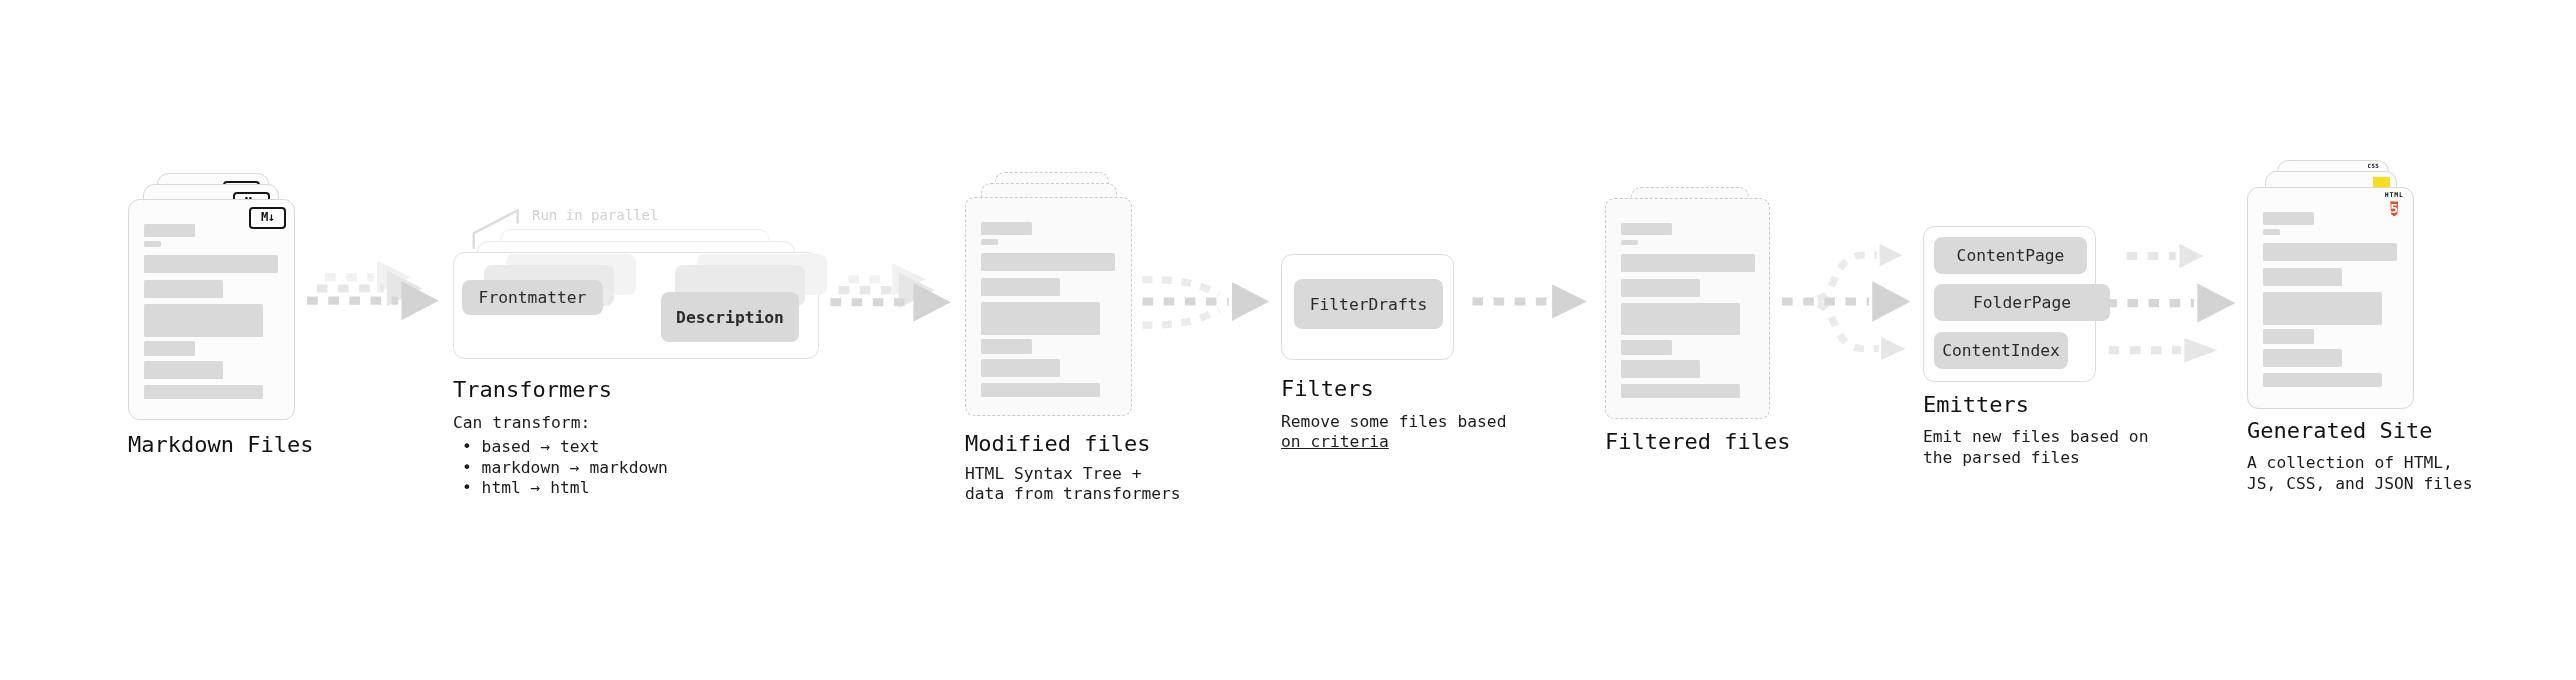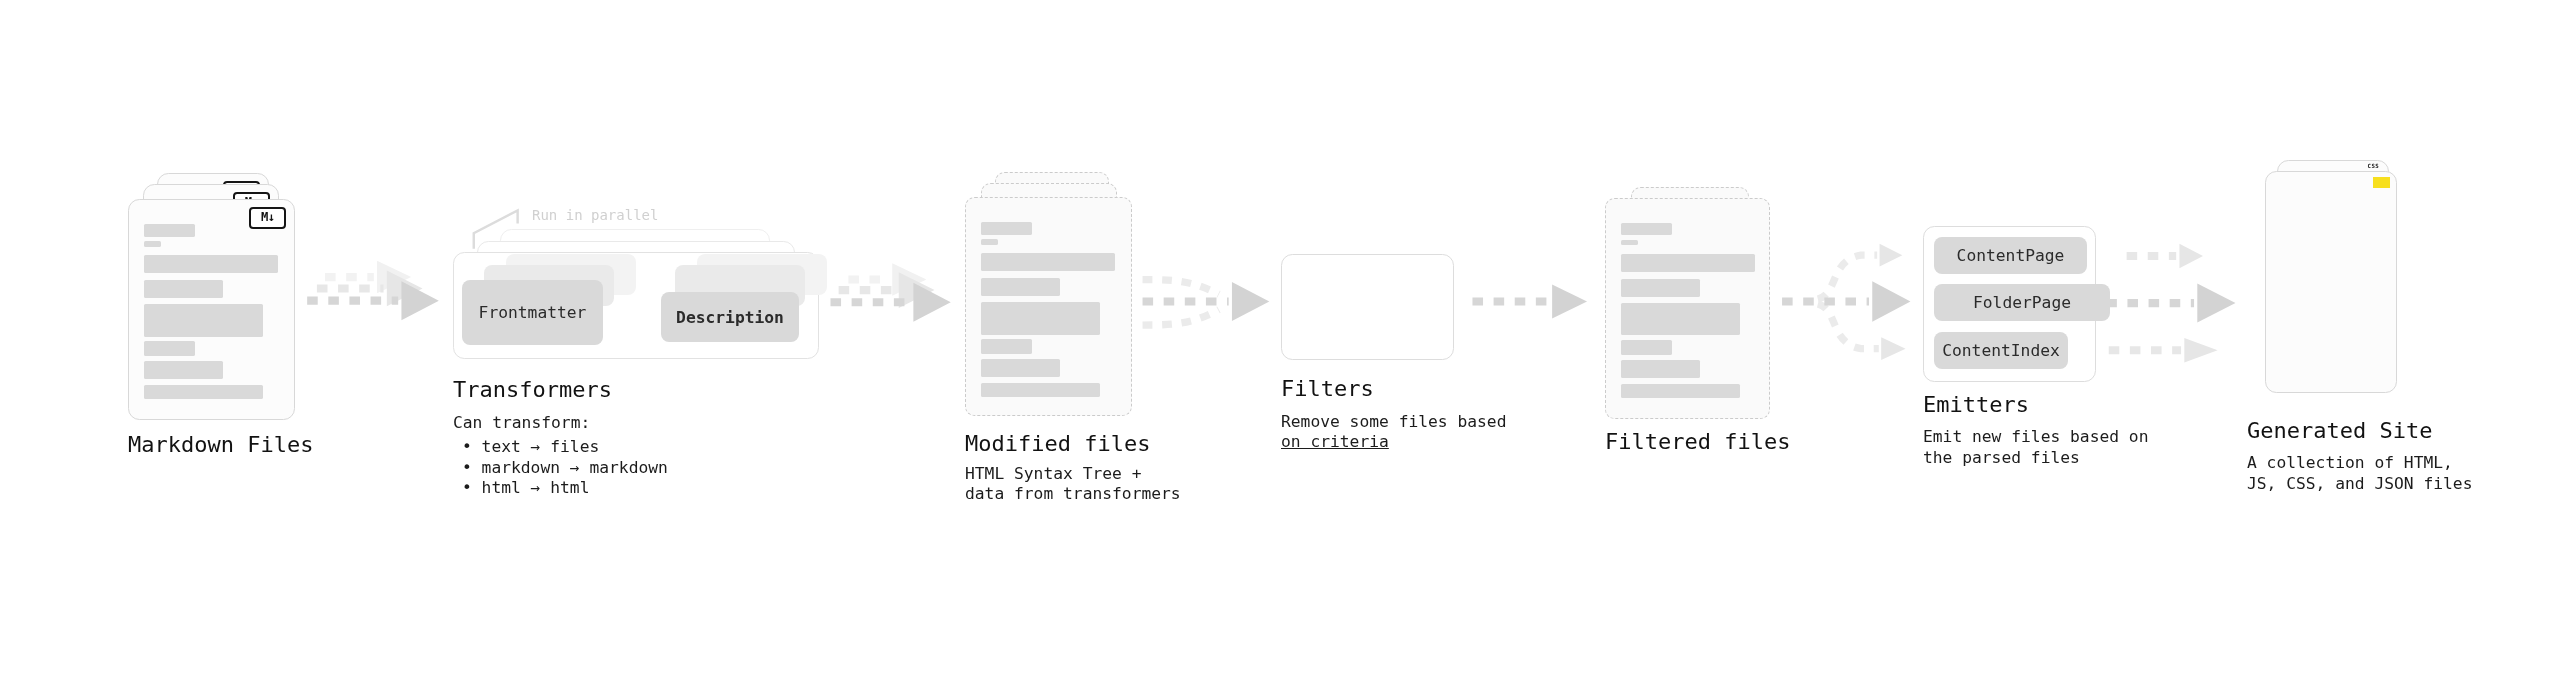--- a/index.html
+++ b/index.html
@@ -139,30 +139,30 @@
       </div>
   </div>
   <div class="title" style="left:128px;top:432px;">Markdown Files</div>
 
   <div class="tbox b3" style="left:500px;top:229px;width:270px;height:106px;"></div>
   <div class="tbox b2" style="left:477px;top:241px;width:318px;height:106px;"></div>
   <div class="tbox" style="left:453px;top:252px;width:366px;height:107px;"></div>
 
   <div class="ghost2" style="left:506px;top:254px;width:130px;height:41px;"></div>
   <div class="ghost1" style="left:484px;top:265px;width:130px;height:41px;"></div>
-  <div class="btn" style="left:462px;top:280px;width:141px;height:65px;">Frontmatter</div>
+  <div class="btn" style="left:462px;top:280px;width:141px;height:35px;">Frontmatter</div>
 
   <div class="ghost2" style="left:697px;top:254px;width:130px;height:41px;"></div>
   <div class="ghost1" style="left:675px;top:265px;width:130px;height:41px;"></div>
   <div class="btn" style="left:661px;top:292px;width:138px;height:50px;font-weight:bold;">Description</div>
 
   <div class="note" style="left:532px;top:207px;">Run in parallel</div>
   <div class="title" style="left:453px;top:377px;">Transformers</div>
   <div class="sub" style="left:453px;top:413px;">Can transform:</div>
-  <div class="sub" style="left:462px;top:437px;">• text → files</div>
+  <div class="sub" style="left:462px;top:437px;">• based → text</div>
   <div class="sub" style="left:462px;top:458px;">• markdown → markdown</div>
   <div class="sub" style="left:462px;top:478px;">• html → html</div>
 
   <div class="stack" style="left:965px;top:172px;width:280px;height:248px;">
     <div class="fcard dashed" style="left:30px;top:0;width:114px;height:219px;"></div>
     <div class="fcard dashed" style="left:16.3px;top:10.6px;width:136px;height:219px;"></div>
     <div class="fcard dashed" style="left:0;top:25px;width:167px;height:219px;">
         <div class="bar" style="top: 24.4px; width: 51px; height: 12.2px;"></div>
         <div class="bar" style="top: 41px; width: 17px; height: 5.7px;"></div>
         <div class="bar" style="top: 55px; width: 134px; height: 18px;"></div>
@@ -171,20 +171,21 @@
         <div class="bar" style="top: 141px; width: 51px; height: 15.4px;"></div>
         <div class="bar" style="top: 161px; width: 79px; height: 18px;"></div>
         <div class="bar" style="top: 185px; width: 119px; height: 14px;"></div>
       </div>
   </div>
   <div class="title" style="left:965px;top:431px;">Modified files</div>
   <div class="sub" style="left:965px;top:464px;">HTML Syntax Tree +</div>
   <div class="sub" style="left:965px;top:484px;">data from transformers</div>
 
   <div class="panel" style="left:1281px;top:254px;width:173px;height:106px;"></div>
+  <div class="btn" style="left:1294px;top:279px;width:149px;height:50px;">FilterDrafts</div>
   <div class="title" style="left:1281px;top:376px;">Filters</div>
   <div class="sub" style="left:1281px;top:412px;">Remove some files based</div>
   <div class="sub" style="left:1281px;top:432px;text-decoration:underline;">on criteria</div>
 
   <div class="stack" style="left:1605px;top:187px;width:280px;height:236px;">
     <div class="fcard dashed" style="left:26px;top:0;width:118px;height:221px;"></div>
     <div class="fcard dashed" style="left:0;top:10.6px;width:165px;height:221px;">
         <div class="bar" style="top: 24.4px; width: 51px; height: 12.2px;"></div>
         <div class="bar" style="top: 41px; width: 17px; height: 5.7px;"></div>
         <div class="bar" style="top: 55px; width: 134px; height: 18px;"></div>
@@ -208,19 +209,33 @@
   <div class="stack" style="left:2247px;top:160px;width:280px;height:252px;">
     <div class="fcard" style="left:30px;top:0;width:112px;height:222px;">
       <span class="cssbadge">
         <span class="txt">CSS</span>
         <span class="barln"></span>
       </span>
     </div>
     <div class="fcard" style="left:18px;top:11.4px;width:132px;height:222px;">
       <span class="jsbadge"></span>
     </div>
+    <div class="fcard" style="left:0;top:27px;width:167px;height:222px;">
+      <span class="h5badge">
+        <span class="lbl">HTML</span>
+        <span class="shield">5</span>
+      </span>
+    <div class="bar" style="top: 24.4px; width: 51px; height: 12.2px;"></div>
+        <div class="bar" style="top: 41px; width: 17px; height: 5.7px;"></div>
+        <div class="bar" style="top: 55px; width: 134px; height: 18px;"></div>
+        <div class="bar" style="top: 80px; width: 79px; height: 18px;"></div>
+        <div class="bar" style="top: 104px; width: 119px; height: 32.5px;"></div>
+        <div class="bar" style="top: 141px; width: 51px; height: 15.4px;"></div>
+        <div class="bar" style="top: 161px; width: 79px; height: 18px;"></div>
+        <div class="bar" style="top: 185px; width: 119px; height: 14px;"></div>
+      </div>
   </div>
   <div class="title" style="left:2247px;top:418px;">Generated Site</div>
   <div class="sub" style="left:2247px;top:453px;">A collection of HTML,</div>
   <div class="sub" style="left:2247px;top:474px;">JS, CSS, and JSON files</div>
 
 </div>
 
 
 </body></html>

